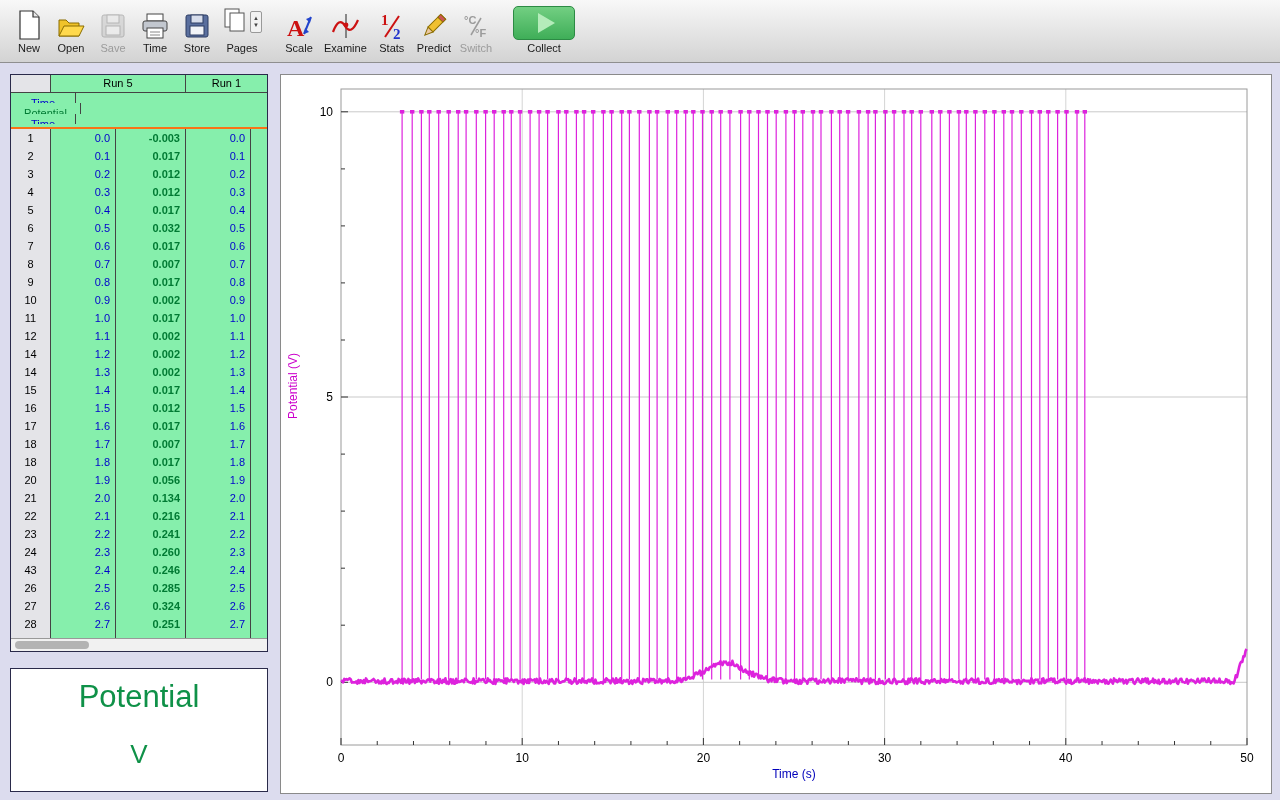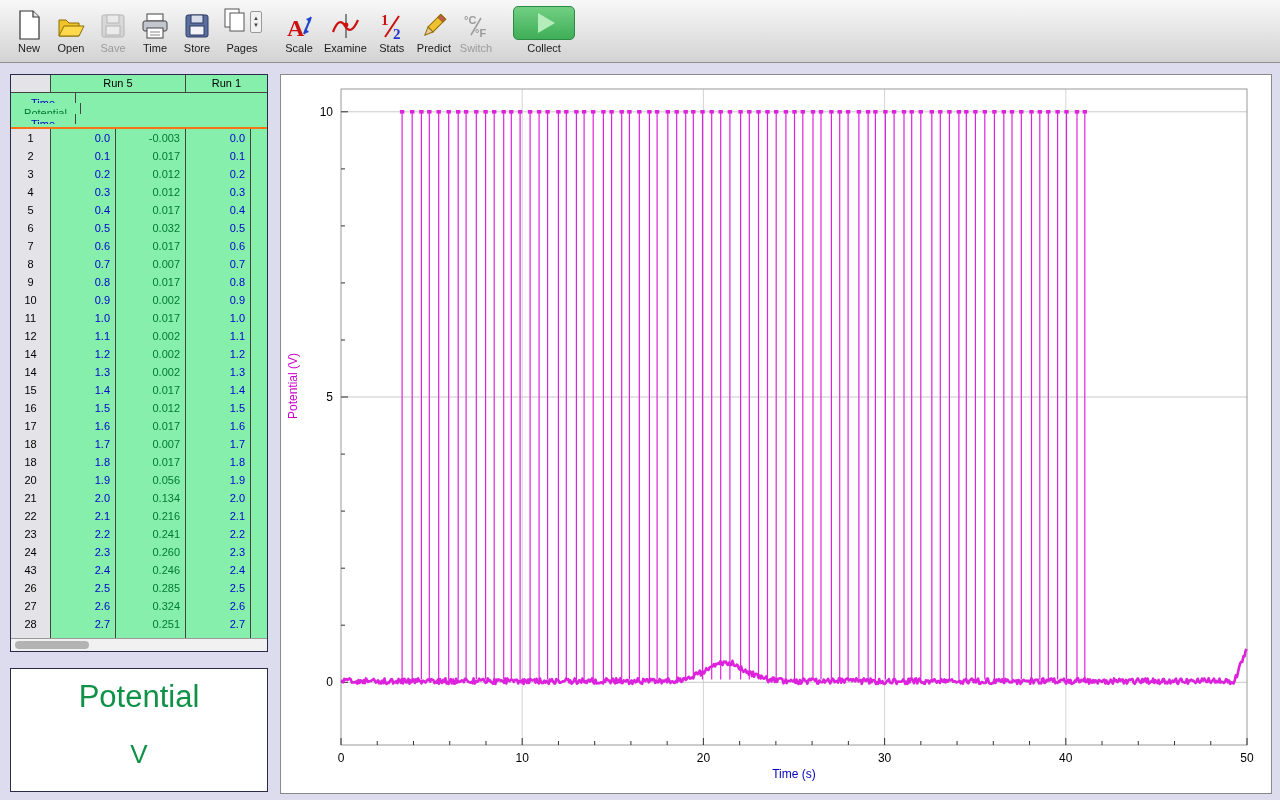--- a/index.html
+++ b/index.html
@@ -38,21 +38,21 @@
 .colhead-row .cell-h:nth-child(5) { flex:1; border-right:none; text-align:left; padding-left:4px; }
 .table-body { overflow:hidden; height:509px; }
 .trow { display:flex; height:18px; }
 .cnum { width:40px; background:#e4e4e8; border-right:1px solid #444; text-align:center; line-height:18px; color:#000; }
 .cval { border-right:1px solid #444; text-align:right; padding-right:5px; line-height:18px; overflow:hidden; }
 .trow .cval:nth-child(2) { width:65px; }
 .trow .cval:nth-child(3) { width:70px; }
 .trow .cval:nth-child(4) { width:65px; }
 .trow .cval:nth-child(5) { flex:1; border-right:none; }
 .blue { color:#0000cc; }
-.green { color:#007a33; }
+.green { color:#007a33;font-weight:bold; }
 .table-scrollbar { position:absolute; left:0; bottom:0; width:256px; height:13px;
   background:#f1f1f1; border-top:1px solid #999; }
 .sb-thumb { position:absolute; left:4px; top:2px; width:74px; height:8px; background:#b3b3b3; border-radius:4px; }
 
 
 .meter { position:absolute; left:10px; top:668px; width:258px; height:124px;
   background:#fff; border:1px solid #2a2a4a; text-align:center; }
 .meter-title { color:#0f9148; font-size:31px; margin-top:10px; }
 .meter-unit { color:#0f9148; font-size:26px; margin-top:24px; }
 

